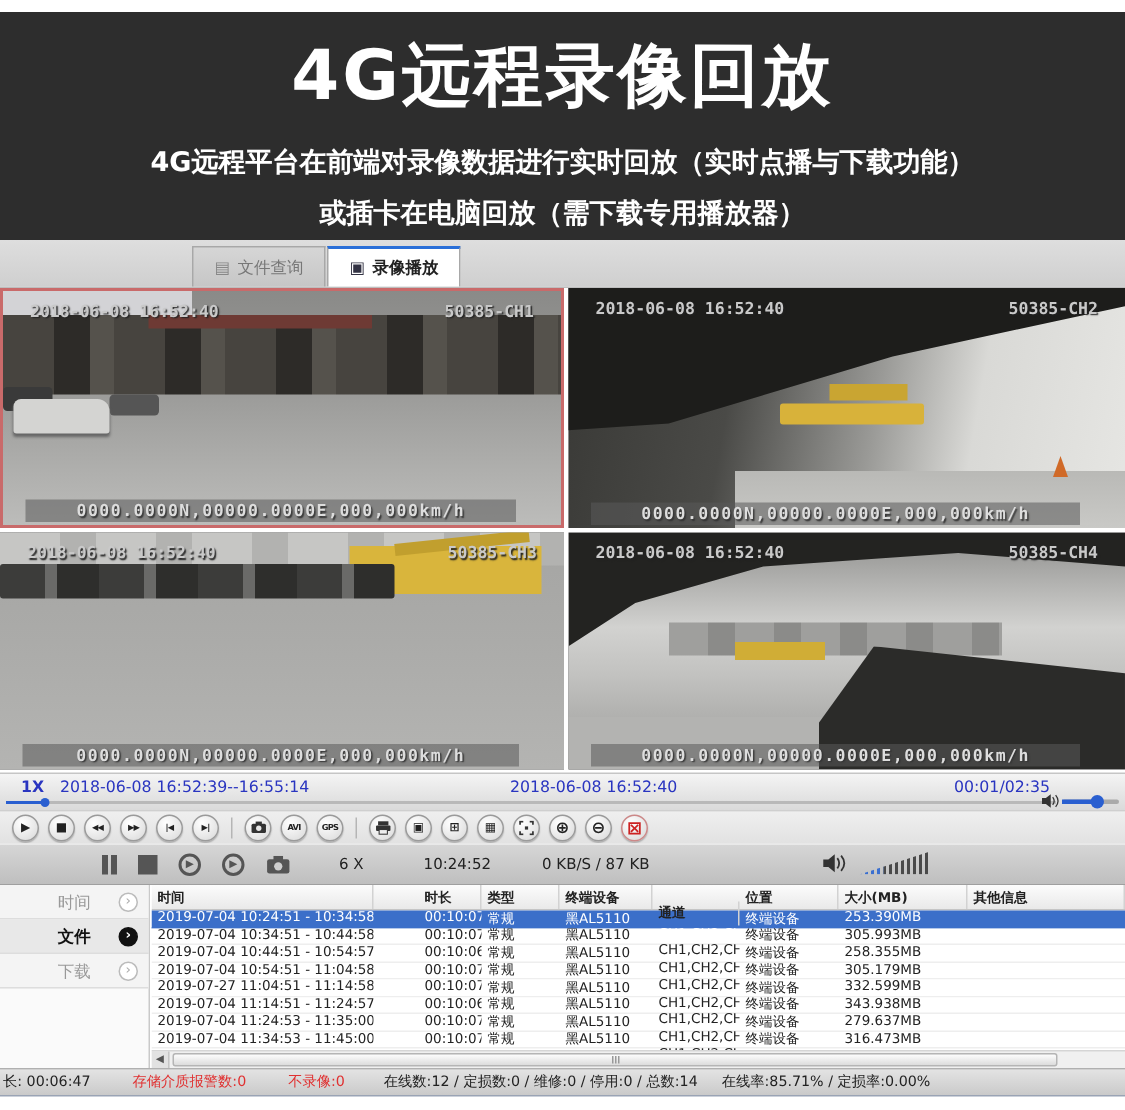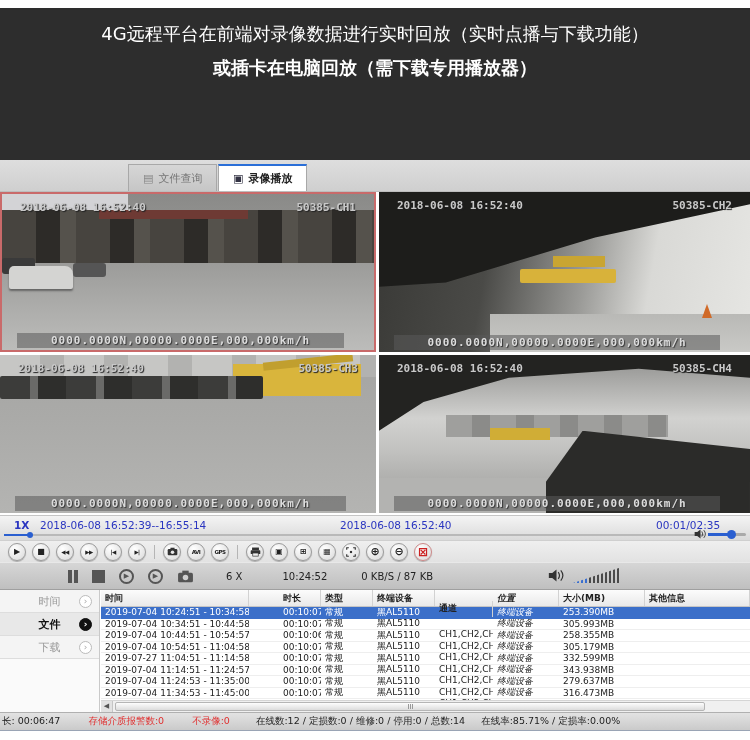--- a/index.html
+++ b/index.html
@@ -7,21 +7,21 @@
   #app {
     position:relative; width:750px; height:740px; overflow:hidden;
     font-family:"DejaVu Sans","Liberation Sans",sans-serif; background:#fff;
   }
   
   .hero {
     position:absolute; left:0; top:8px; width:750px; height:152px;
     background:#2d2d2d; color:#fff; text-align:center;
   }
   .hero-title { font-size:46px; font-weight:bold; letter-spacing:2px; padding-top:12px; }
-  .hero-sub { font-size:18px; font-weight:normal; margin-top:14px; }
+  .hero-sub { font-size:18px; font-weight:bold; margin-top:14px; }
   .hero-sub2 { font-size:18px; font-weight:bold; margin-top:10px; }
   
   .tabstrip {
     position:absolute; left:0; top:160px; width:750px; height:32px;
     background:linear-gradient(#dedede,#cfcfcf); border-bottom:1px solid #bdbdbd;
   }
   .tab {
     position:absolute; bottom:0; height:27px; padding:0 14px;
     display:flex; align-items:center; gap:5px; font-size:11px; cursor:default;
   }
@@ -95,21 +95,21 @@
   
   .timeline {
     position:absolute; left:0; top:515px; width:750px; height:25px;
     background:linear-gradient(#f4f4f4,#dadada); border-top:1px solid #c5c5c5;
     font-size:10.5px; color:#2a35c0;
   }
   .tl-row { position:absolute; top:3px; left:0; width:750px; }
   .tl-speed { position:absolute; left:14px; font-weight:bold; }
   .tl-range { position:absolute; left:40px; }
   .tl-cur { position:absolute; left:340px; }
-  .tl-pos { position:absolute; left:656px; }
+  .tl-pos { position:absolute; left:636px; }
   .tl-track { position:absolute; left:4px; top:18px; width:700px; height:2px; background:#b9b9b9; }
   .tl-fill { position:absolute; left:0; top:0; width:26px; height:2px; background:#2a5fd0; }
   .tl-thumb { position:absolute; left:23px; top:-2px; width:6px; height:6px; border-radius:50%; background:#2a5fd0; }
   .tl-vol { position:absolute; left:694px; top:11px; width:54px; height:14px; }
   .tl-vol svg { position:absolute; left:0; top:1px; }
   .tl-vtrack { position:absolute; left:14px; top:6px; width:38px; height:3px; background:#aaa; border-radius:2px; }
   .tl-vfill { position:absolute; left:0; top:0; width:22px; height:3px; background:#2a5fd0; }
   .tl-vthumb { position:absolute; left:19px; top:-3px; width:9px; height:9px; border-radius:50%; background:#2a5fd0; }
   
   .transport {
@@ -173,21 +173,21 @@
   }
   .side-item.active .side-chev { background:#111; color:#fff; border-color:#111; }
   .vtable { position:absolute; left:101px; top:0; width:649px; height:122px; overflow:hidden; font-size:9px; color:#222; }
   .thead {
     display:flex; height:17px; background:linear-gradient(#fcfcfc,#e9e9e9);
     border-bottom:1px solid #c5c5c5; font-weight:bold; align-items:center;
   }
   .thead .c { border-right:1px solid #d2d2d2; height:100%; display:flex; align-items:center; }
   .c { padding:0 4px; white-space:nowrap; overflow:hidden; flex:0 0 auto; }
   .c-time{width:148px;} .c-dur{width:42px;margin-left:30px;} .c-type{width:52px;} .c-dev{width:62px;}
-  .c-ch{width:58px;margin-top:21px;} .c-loc{width:66px;font-style:italic;} .c-size{width:86px;} .c-other{flex:1 1 auto;}
+  .c-ch{width:58px;margin-top:21px;} .c-loc{width:66px;} .c-size{width:86px;} .c-other{flex:1 1 auto;}
   .trow { display:flex; height:11.5px; align-items:center; border-bottom:1px solid #eee; background:#fff; cursor:pointer; }
   .trow.sel { background:#3b6fc9; color:#fff; border-bottom-color:#3b6fc9; }
   .tscroll {
     position:absolute; left:0; bottom:0; width:649px; height:12px;
     background:#f0f0f0; border-top:1px solid #d5d5d5; display:flex; align-items:center;
   }
   .ts-arrow { width:12px; height:11px; font-size:7px; color:#555; text-align:center; line-height:11px; background:#e2e2e2; border-right:1px solid #c5c5c5; cursor:pointer; }
   .ts-thumb {
     margin-left:2px; width:590px; height:9px; background:linear-gradient(#fdfdfd,#dcdcdc);
     border:1px solid #b5b5b5; border-radius:2px; display:flex; align-items:center; justify-content:center; gap:1px; cursor:pointer;
@@ -205,20 +205,21 @@
   .st-g1 { margin-left:28px; } .st-g2 { margin-left:28px; }
   .st-g3 { margin-left:26px; } .st-g4 { margin-left:16px; }
   .bottom-line { position:absolute; left:0; top:730px; width:750px; height:1px; background:#9aa4b5; }
 </style>
 </head>
 <body>
 
 <div id="app">
 
   <div class="hero">
+    <div class="hero-title">4G远程录像回放</div>
     <div class="hero-sub">4G远程平台在前端对录像数据进行实时回放（实时点播与下载功能）</div>
     <div class="hero-sub2">或插卡在电脑回放（需下载专用播放器）</div>
   </div>
 
   <div class="tabstrip">
     <div class="tab tab-inactive">
       <span class="tab-ico" style="color:#888">▤</span>
       <span>文件查询</span>
     </div>
     <div class="tab tab-active">

